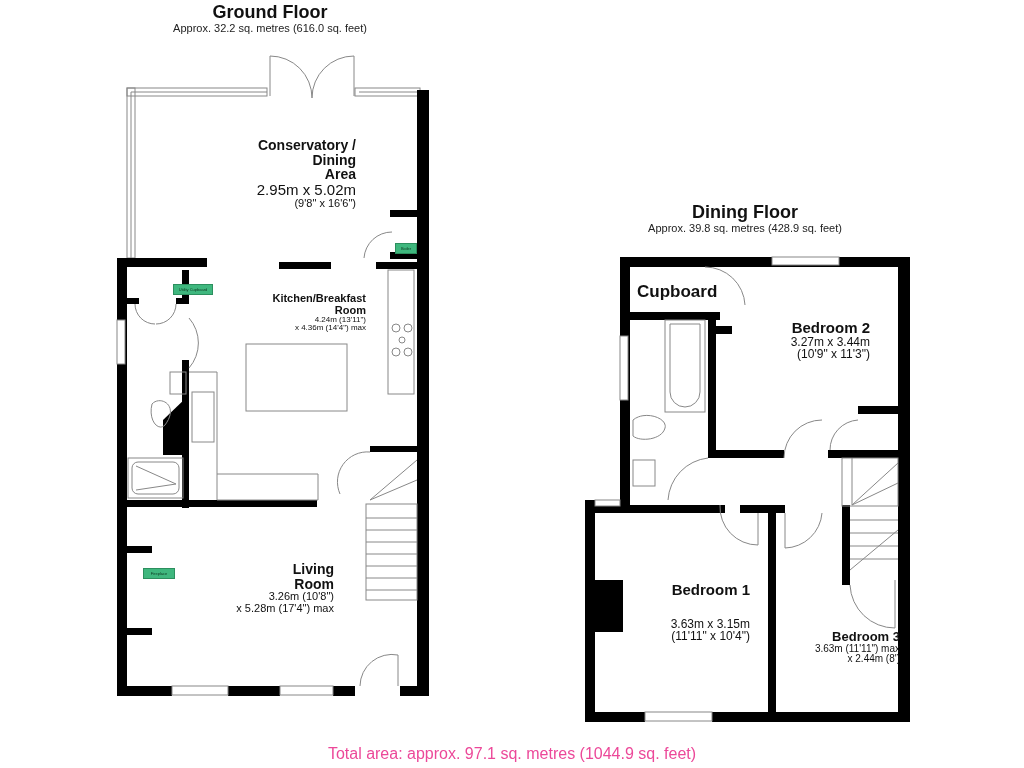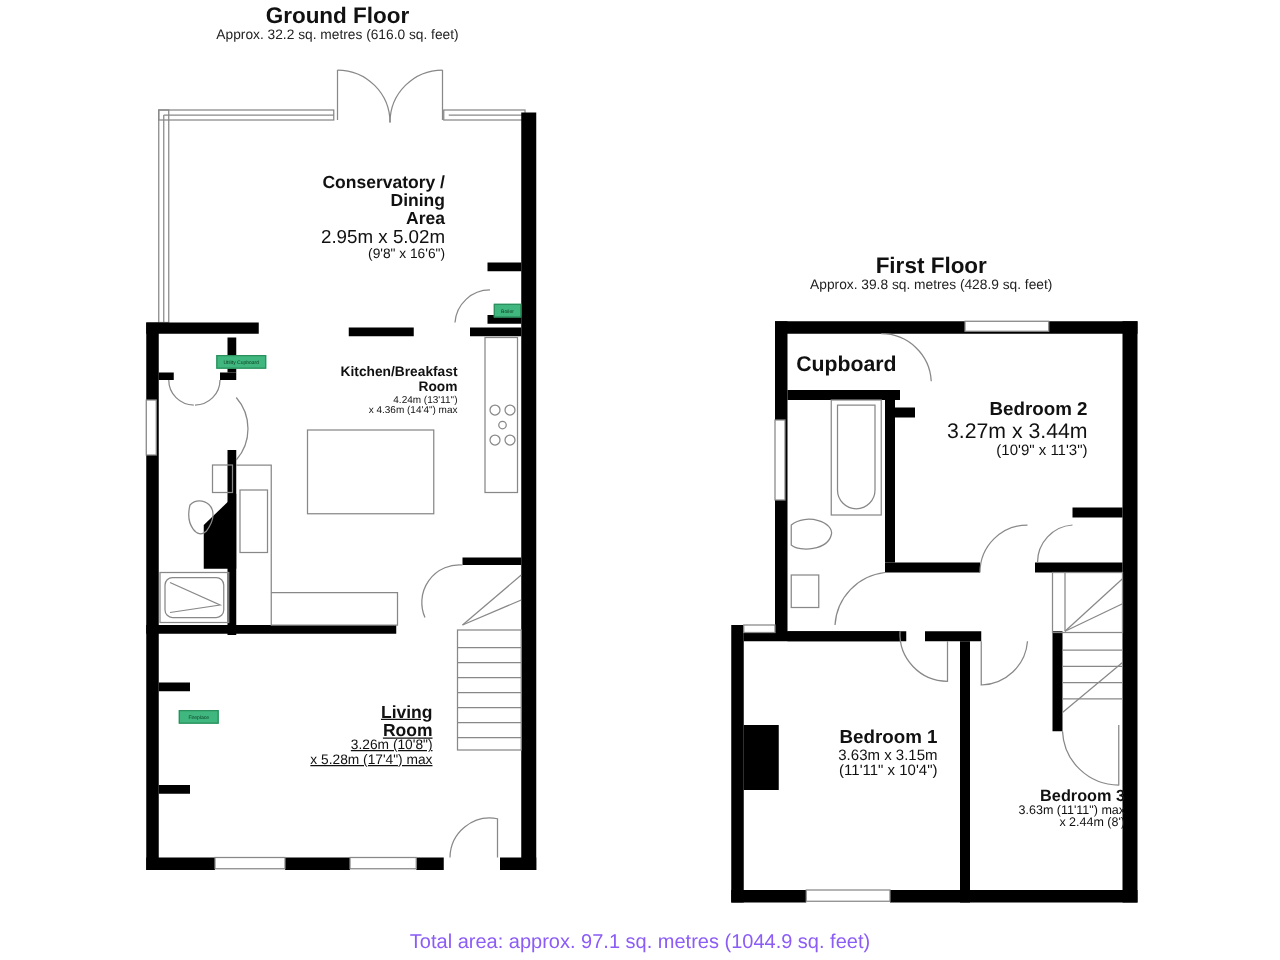--- a/index.html
+++ b/index.html
@@ -3,21 +3,21 @@
 <meta charset="utf-8">
 <style>
   html, body { margin:0; padding:0; background:#ffffff; }
   body { width:1024px; height:768px; position:relative; overflow:hidden; font-family:"Liberation Sans", sans-serif; color:#111; }
   .floor-title { position:absolute; font-weight:bold; text-align:center; font-size:18px; line-height:20px; }
   .floor-sub { position:absolute; text-align:center; font-size:11px; line-height:13px; color:#222; }
   .room-label { position:absolute; text-align:right; line-height:1.05; }
   .room-name { font-weight:bold; display:block; }
   .room-dim { display:block; }
   .tag { position:absolute; background:#3fb77e; border:1px solid #2c8f5e; color:#0d3b22; font-size:4px; line-height:9px; text-align:center; padding:0 2px; }
-  .total { position:absolute; left:0; width:1024px; top:745px; text-align:center; font-size:16px; color:#8b5cf6; }
+  .total { position:absolute; left:0; width:1024px; top:745px; text-align:center; font-size:16px; color:#ec4899; }
   svg { position:absolute; left:0; top:0; }
 </style>
 </head>
 <body>
 
 <svg width="1024" height="768">
   <g>
 
     <g stroke="#888" fill="none" stroke-width="1">
       <rect x="127" y="88" width="8" height="170"></rect>
@@ -162,45 +162,45 @@
   <span class="room-dim" style="font-size:11px;">(9'8" x 16'6")</span>
 </div>
 
 <div class="room-label" style="left:226px; top:293px; width:140px; font-size:11px;">
   <span class="room-name">Kitchen/Breakfast</span>
   <span class="room-name">Room</span>
   <span class="room-dim" style="font-size:8px;">4.24m (13'11")</span>
   <span class="room-dim" style="font-size:8px;">x 4.36m (14'4") max</span>
 </div>
 
-<div class="room-label" style="left:216px; top:562px; width:130px; font-size:14px;text-decoration:underline;">
+<div class="room-label" style="left:204px; top:562px; width:130px; font-size:14px;">
   <span class="room-name">Living</span>
   <span class="room-name">Room</span>
   <span class="room-dim" style="font-size:11px;">3.26m (10'8")</span>
   <span class="room-dim" style="font-size:11px;">x 5.28m (17'4") max</span>
 </div>
 
 <div class="tag" style="left:395px; top:243px; width:16px;">Boiler</div>
 <div class="tag" style="left:173px; top:284px; width:34px;">Utility Cupboard</div>
 <div class="tag" style="left:143px; top:568px; width:26px;">Fireplace</div>
 
-<div class="floor-title" style="left:645px; top:202px; width:200px;">First Floor</div>
+<div class="floor-title" style="left:645px; top:202px; width:200px;">Dining Floor</div>
 <div class="floor-sub" style="left:620px; top:222px; width:250px;">Approx. 39.8 sq. metres (428.9 sq. feet)</div>
 
 <div class="room-label" style="left:637px; top:283px; width:70px; font-size:17px; font-weight:bold; text-align:left;">Cupboard</div>
 
 <div class="room-label" style="left:740px; top:320px; width:130px; font-size:15px;">
   <span class="room-name">Bedroom 2</span>
-  <span class="room-dim" style="font-size:17px;">3.27m x 3.44m</span>
+  <span class="room-dim" style="font-size:12px;">3.27m x 3.44m</span>
   <span class="room-dim" style="font-size:12px;">(10'9" x 11'3")</span>
 </div>
 
 <div class="room-label" style="left:630px; top:582px; width:120px; font-size:15px;">
   <span class="room-name">Bedroom 1</span>
-  <span class="room-dim" style="font-size:12px;">3.63m x 3.15m</span>
+  <span class="room-dim" style="font-size:12px;margin-top:20px;">3.63m x 3.15m</span>
   <span class="room-dim" style="font-size:12px;">(11'11" x 10'4")</span>
 </div>
 
 <div class="room-label" style="left:780px; top:630px; width:120px; font-size:13px;">
   <span class="room-name">Bedroom 3</span>
   <span class="room-dim" style="font-size:10px;">3.63m (11'11") max</span>
   <span class="room-dim" style="font-size:10px;">x 2.44m (8')</span>
 </div>
 
 <div class="total">Total area: approx. 97.1 sq. metres (1044.9 sq. feet)</div>

